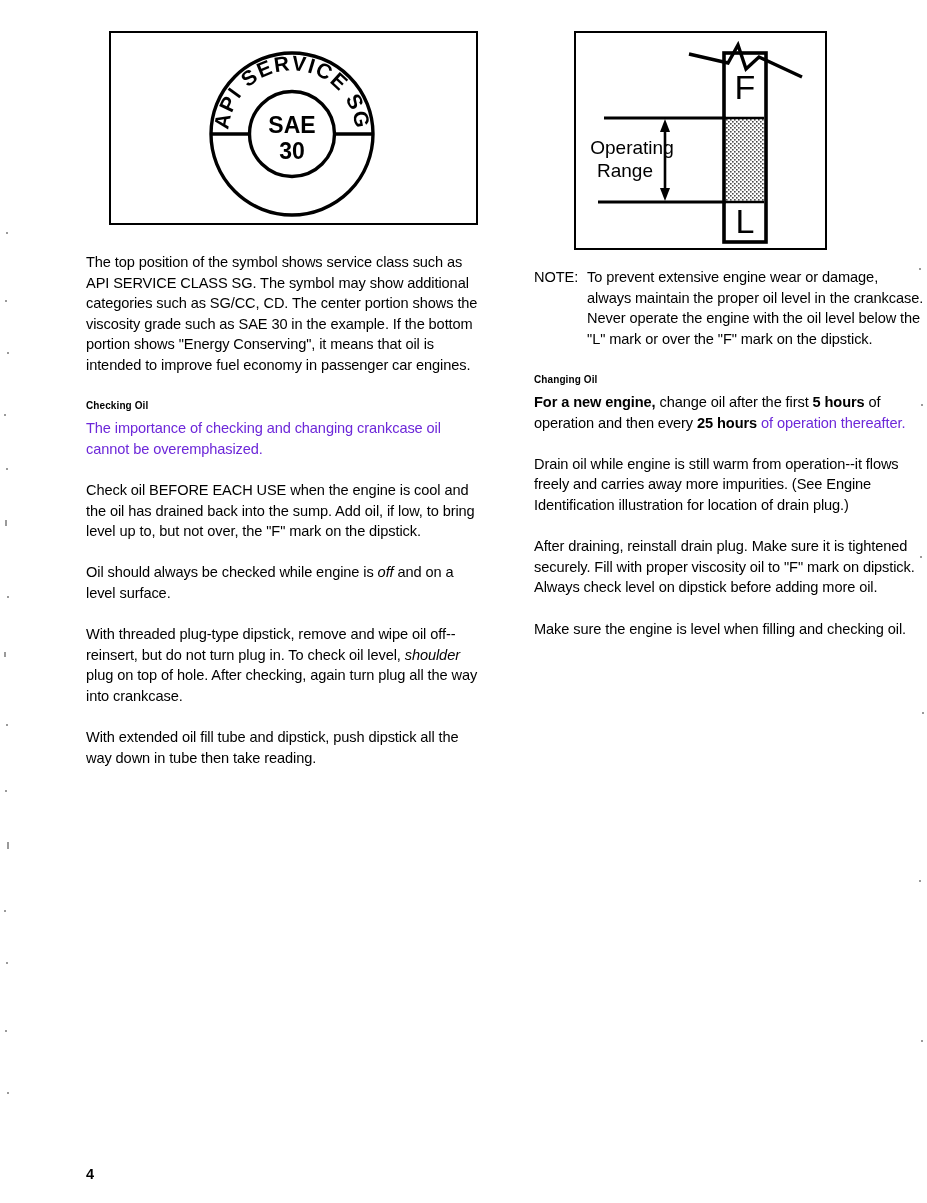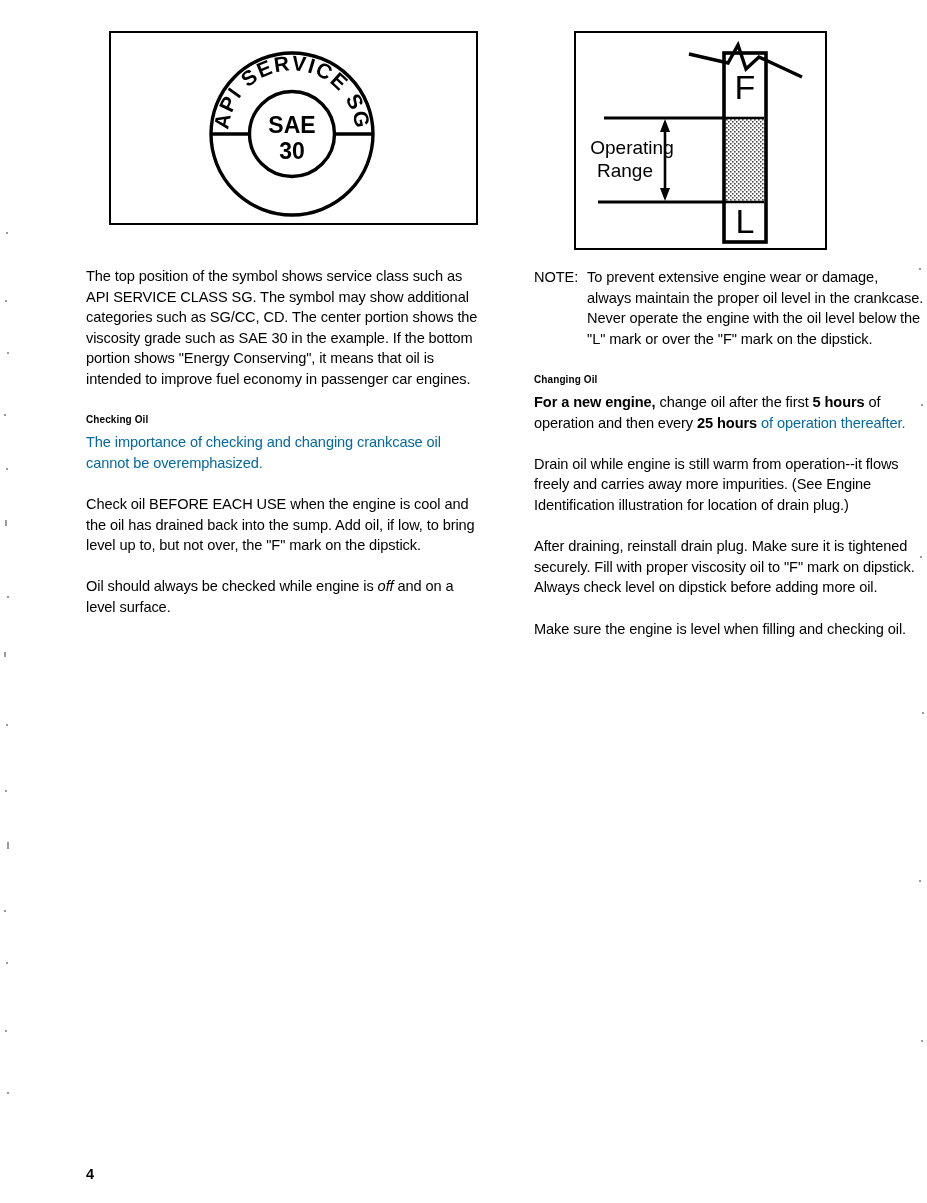--- a/index.html
+++ b/index.html
@@ -57,21 +57,21 @@
   }
   .dip-wrap svg { display: block; }
 
   
   .col {
     position: absolute;
     font-size: 14.6px;
     line-height: 20.6px;
     letter-spacing: -0.1px;
   }
-  #col-left  { left: 86px;  top: 252px; width: 392px; margin-top: 14px; }
+  #col-left  { left: 86px;  top: 252px; width: 392px; }
   #col-right { left: 534px; top: 267px; width: 390px; }
 
   .para {
     margin: 0 0 20.6px 0;
     text-align: left;
   }
   .para:last-child { margin-bottom: 0; }
 
   h2.sec-head {
     font-size: 10px;
@@ -91,21 +91,21 @@
     flex: 0 0 auto;
     padding-right: 9px;
     white-space: nowrap;
   }
   .note-body { flex: 1 1 auto; }
 
   em.it { font-style: italic; }
   b.bd  { font-weight: bold; }
 
   
-  .faded { color: #0369a1; }
+  .faded { color: #6d28d9; }
 
   
   #page-number {
     position: absolute;
     left: 86px;
     top: 1166px;
     font-size: 14.5px;
     font-weight: bold;
   }
 </style>
@@ -202,21 +202,23 @@
 
   <div class="head-block">
     <h2 class="sec-head">Checking Oil</h2>
     <p class="para faded">The importance of checking and changing crankcase oil cannot be overemphasized.</p>
   </div>
 
   <p class="para">Check oil BEFORE EACH USE when the engine is cool and the oil has drained back into the sump.  Add oil, if low, to bring level up to, but not over, the "F" mark on the dipstick.</p>
 
   <p class="para"><span>Oil should always be checked while engine is </span><em class="it">off</em><span> and on a level surface.</span></p>
 
-
+  <p class="para"><span>With threaded plug-type dipstick, remove and wipe oil off--reinsert, but do not turn plug in.  To check oil level, </span><em class="it">shoulder</em><span> plug on top of hole.  After checking, again turn plug all the way into crankcase.</span></p>
+
+  <p class="para">With extended oil fill tube and dipstick, push dipstick all the way down in tube then take reading.</p>
 </div>
 
 <div class="col" id="col-right">
 
   <div class="note">
     <span class="note-label">NOTE:</span>
     <span class="note-body">To prevent extensive engine wear or damage, always maintain the proper oil level in the crankcase.  Never operate the engine with the oil level below the "L" mark or over the "F" mark on the dipstick.</span>
   </div>
 
   <div class="head-block">

